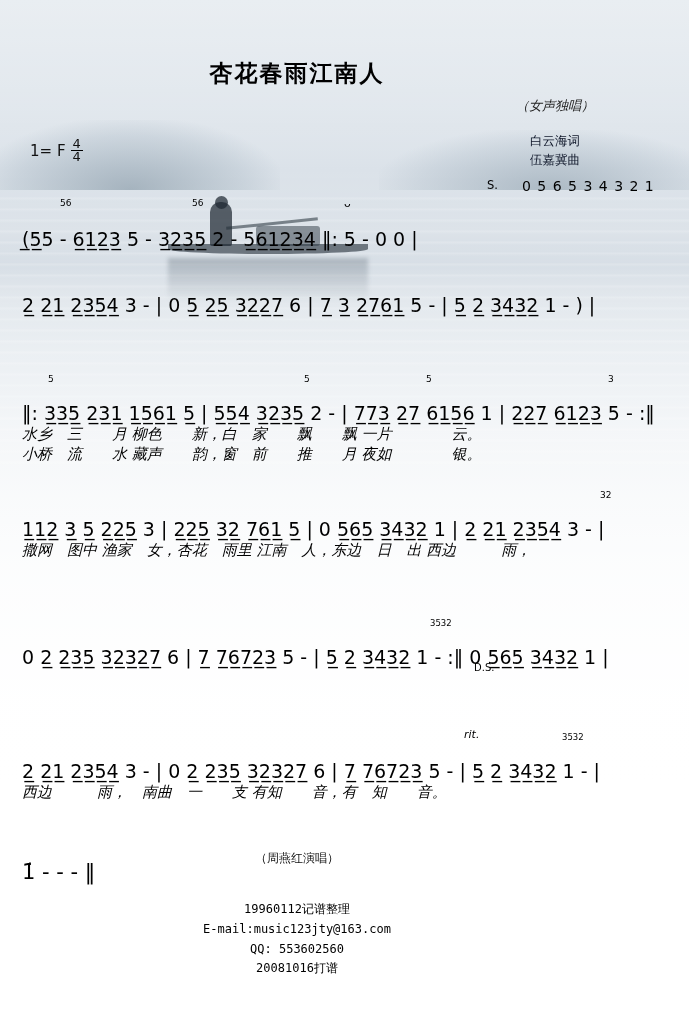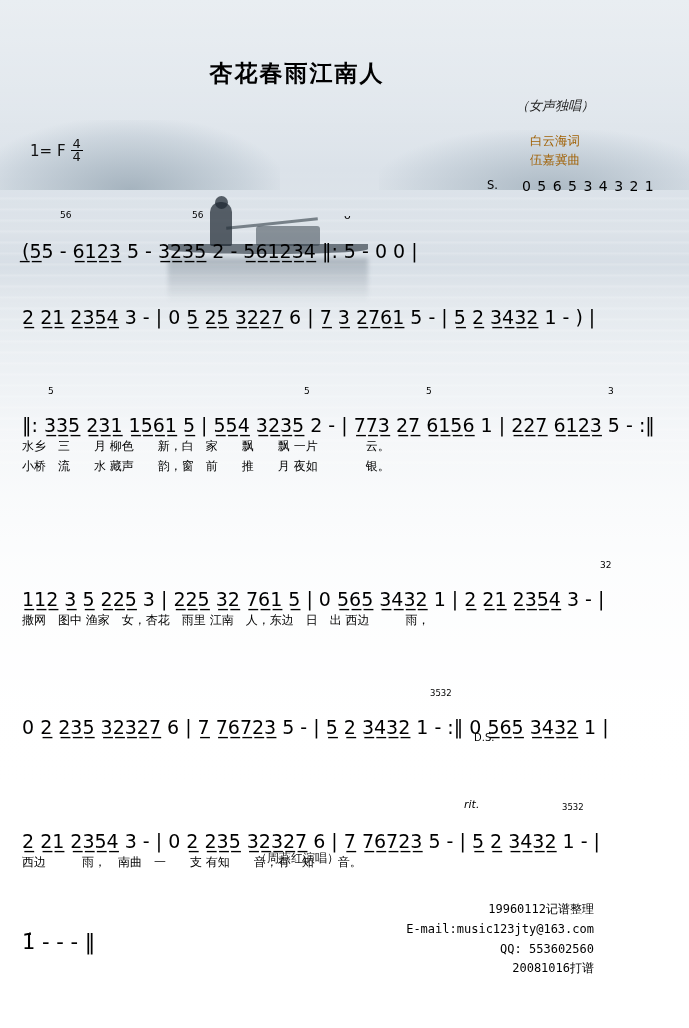--- a/index.html
+++ b/index.html
@@ -166,45 +166,46 @@
   .frac .num { border-bottom: 1.4px solid #000; padding: 0 2px; }
   .frac .den { padding: 0 2px; }
 
   .credits {
     position: absolute;
     right: 14px; top: 0px;
     text-align: left;
     font-size: 12.5px;
     line-height: 1.5;
     font-family: "DejaVu Sans", sans-serif;
-    color: #a16207;
+    color: #0f172a;
   }
 
   
   .row {
     position: relative;
     margin: 0 22px;
     font-family: "DejaVu Sans", sans-serif;
     color: #000;
   }
   .notes {
     font-size: 19px;
     letter-spacing: 0px;
     white-space: nowrap;
     display: flex;
     align-items: flex-end;
     height: 34px;
   }
   .lyrics {
-    font-size: 12px;
+    font-size: 15px;
     letter-spacing: 0px;
     white-space: nowrap;
     height: 20px;
     display: flex;
     align-items: center;
+    font-style: italic;
   }
   .marks {
     font-size: 11.5px;
     height: 16px;
     position: relative;
     white-space: nowrap;
   }
   .mark-abs { position: absolute; font-family: "DejaVu Sans", sans-serif; }
 
   .footer-singer {
@@ -213,21 +214,21 @@
     top: 826px;
     text-align: center;
     font-size: 12px;
     font-family: "DejaVu Sans", sans-serif;
     margin-top: 24px;
   }
   .footer-block {
     position: absolute;
     left: 0; right: 0;
     top: 900px;
-    text-align: right;
+    text-align: center;
     font-size: 12px;
     line-height: 1.65;
     font-family: "DejaVu Sans Mono", monospace;
     color: #000;
   }
 </style>
 </head>
 <body>
 
 <div id="bg-photo">
@@ -263,21 +264,21 @@
     </div>
   </div>
 
   <div class="row" style="height:22px;">
     <div class="marks">
       <span class="mark-abs" style="left:465px; top:0;">S.</span>
       <span class="mark-abs" style="left:500px; top:0; font-size:14px; letter-spacing:1px;">0 5 6 5  3 4 3 2  1</span>
     </div>
   </div>
 
-  <div class="row" style="margin-top:12px;">
+  <div class="row" style="margin-top:0;">
     <div class="marks">
       <span class="mark-abs" style="left:38px; top:-2px; font-size:9px;">56</span>
       <span class="mark-abs" style="left:170px; top:-2px; font-size:9px;">56</span>
       <span class="mark-abs" style="left:322px; top:-3px; font-size:11px;">ᴗ</span>
     </div>
     <div class="notes">(̲5̲5  -  6̲1̲2̲3̲ 5  -  3̲2̲3̲5̲ 2  -  5̲6̲1̲2̲3̲4̲ ‖: 5  -  0    0 |</div>
   </div>
 
   <div class="row" style="margin-top:32px;text-align:center;">
     <div class="notes">2̲ 2̲1̲ 2̲3̲5̲4̲ 3  -  | 0 5̲ 2̲5̲ 3̲2̲2̲7̲ 6 | 7̲ 3̲ 2̲7̲6̲1̲ 5  -  | 5̲ 2̲ 3̲4̲3̲2̲ 1  -  ) |</div>
@@ -288,21 +289,21 @@
       <span class="mark-abs" style="left:26px; top:0; font-size:9px;">5</span>
       <span class="mark-abs" style="left:282px; top:0; font-size:9px;">5</span>
       <span class="mark-abs" style="left:404px; top:0; font-size:9px;">5</span>
       <span class="mark-abs" style="left:586px; top:0; font-size:9px;">3</span>
     </div>
     <div class="notes">‖: 3̲3̲5̲ 2̲3̲1̲ 1̲5̲6̲1̲ 5̲ | 5̲5̲4̲ 3̲2̲3̲5̲ 2 - | 7̲7̲3̲ 2̲7̲ 6̲1̲5̲6̲ 1 | 2̲2̲7̲ 6̲1̲2̲3̲ 5 - :‖</div>
     <div class="lyrics">水乡　三　　月 柳色　　新，白　家　　飘　　飘 一片　　　　云。</div>
     <div class="lyrics">小桥　流　　水 藏声　　韵，窗　前　　推　　月 夜如　　　　银。</div>
   </div>
 
-  <div class="row" style="margin-top:84px;">
+  <div class="row" style="margin-top:26px;">
     <div class="marks">
       <span class="mark-abs" style="left:578px; top:0; font-size:9px;">32</span>
     </div>
     <div class="notes">1̲1̲2̲ 3̲ 5̲ 2̲2̲5̲ 3 | 2̲2̲5̲ 3̲2̲ 7̲6̲1̲ 5̲ | 0 5̲6̲5̲ 3̲4̲3̲2̲ 1 | 2̲ 2̲1̲ 2̲3̲5̲4̲ 3 - |</div>
     <div class="lyrics">撒网　图中 渔家　女，杏花　雨里 江南　人，东边　日　出 西边　　　雨，</div>
   </div>
 
   <div class="row" style="margin-top:58px;">
     <div class="marks">
       <span class="mark-abs" style="left:408px; top:0; font-size:8.5px;">3532</span>

